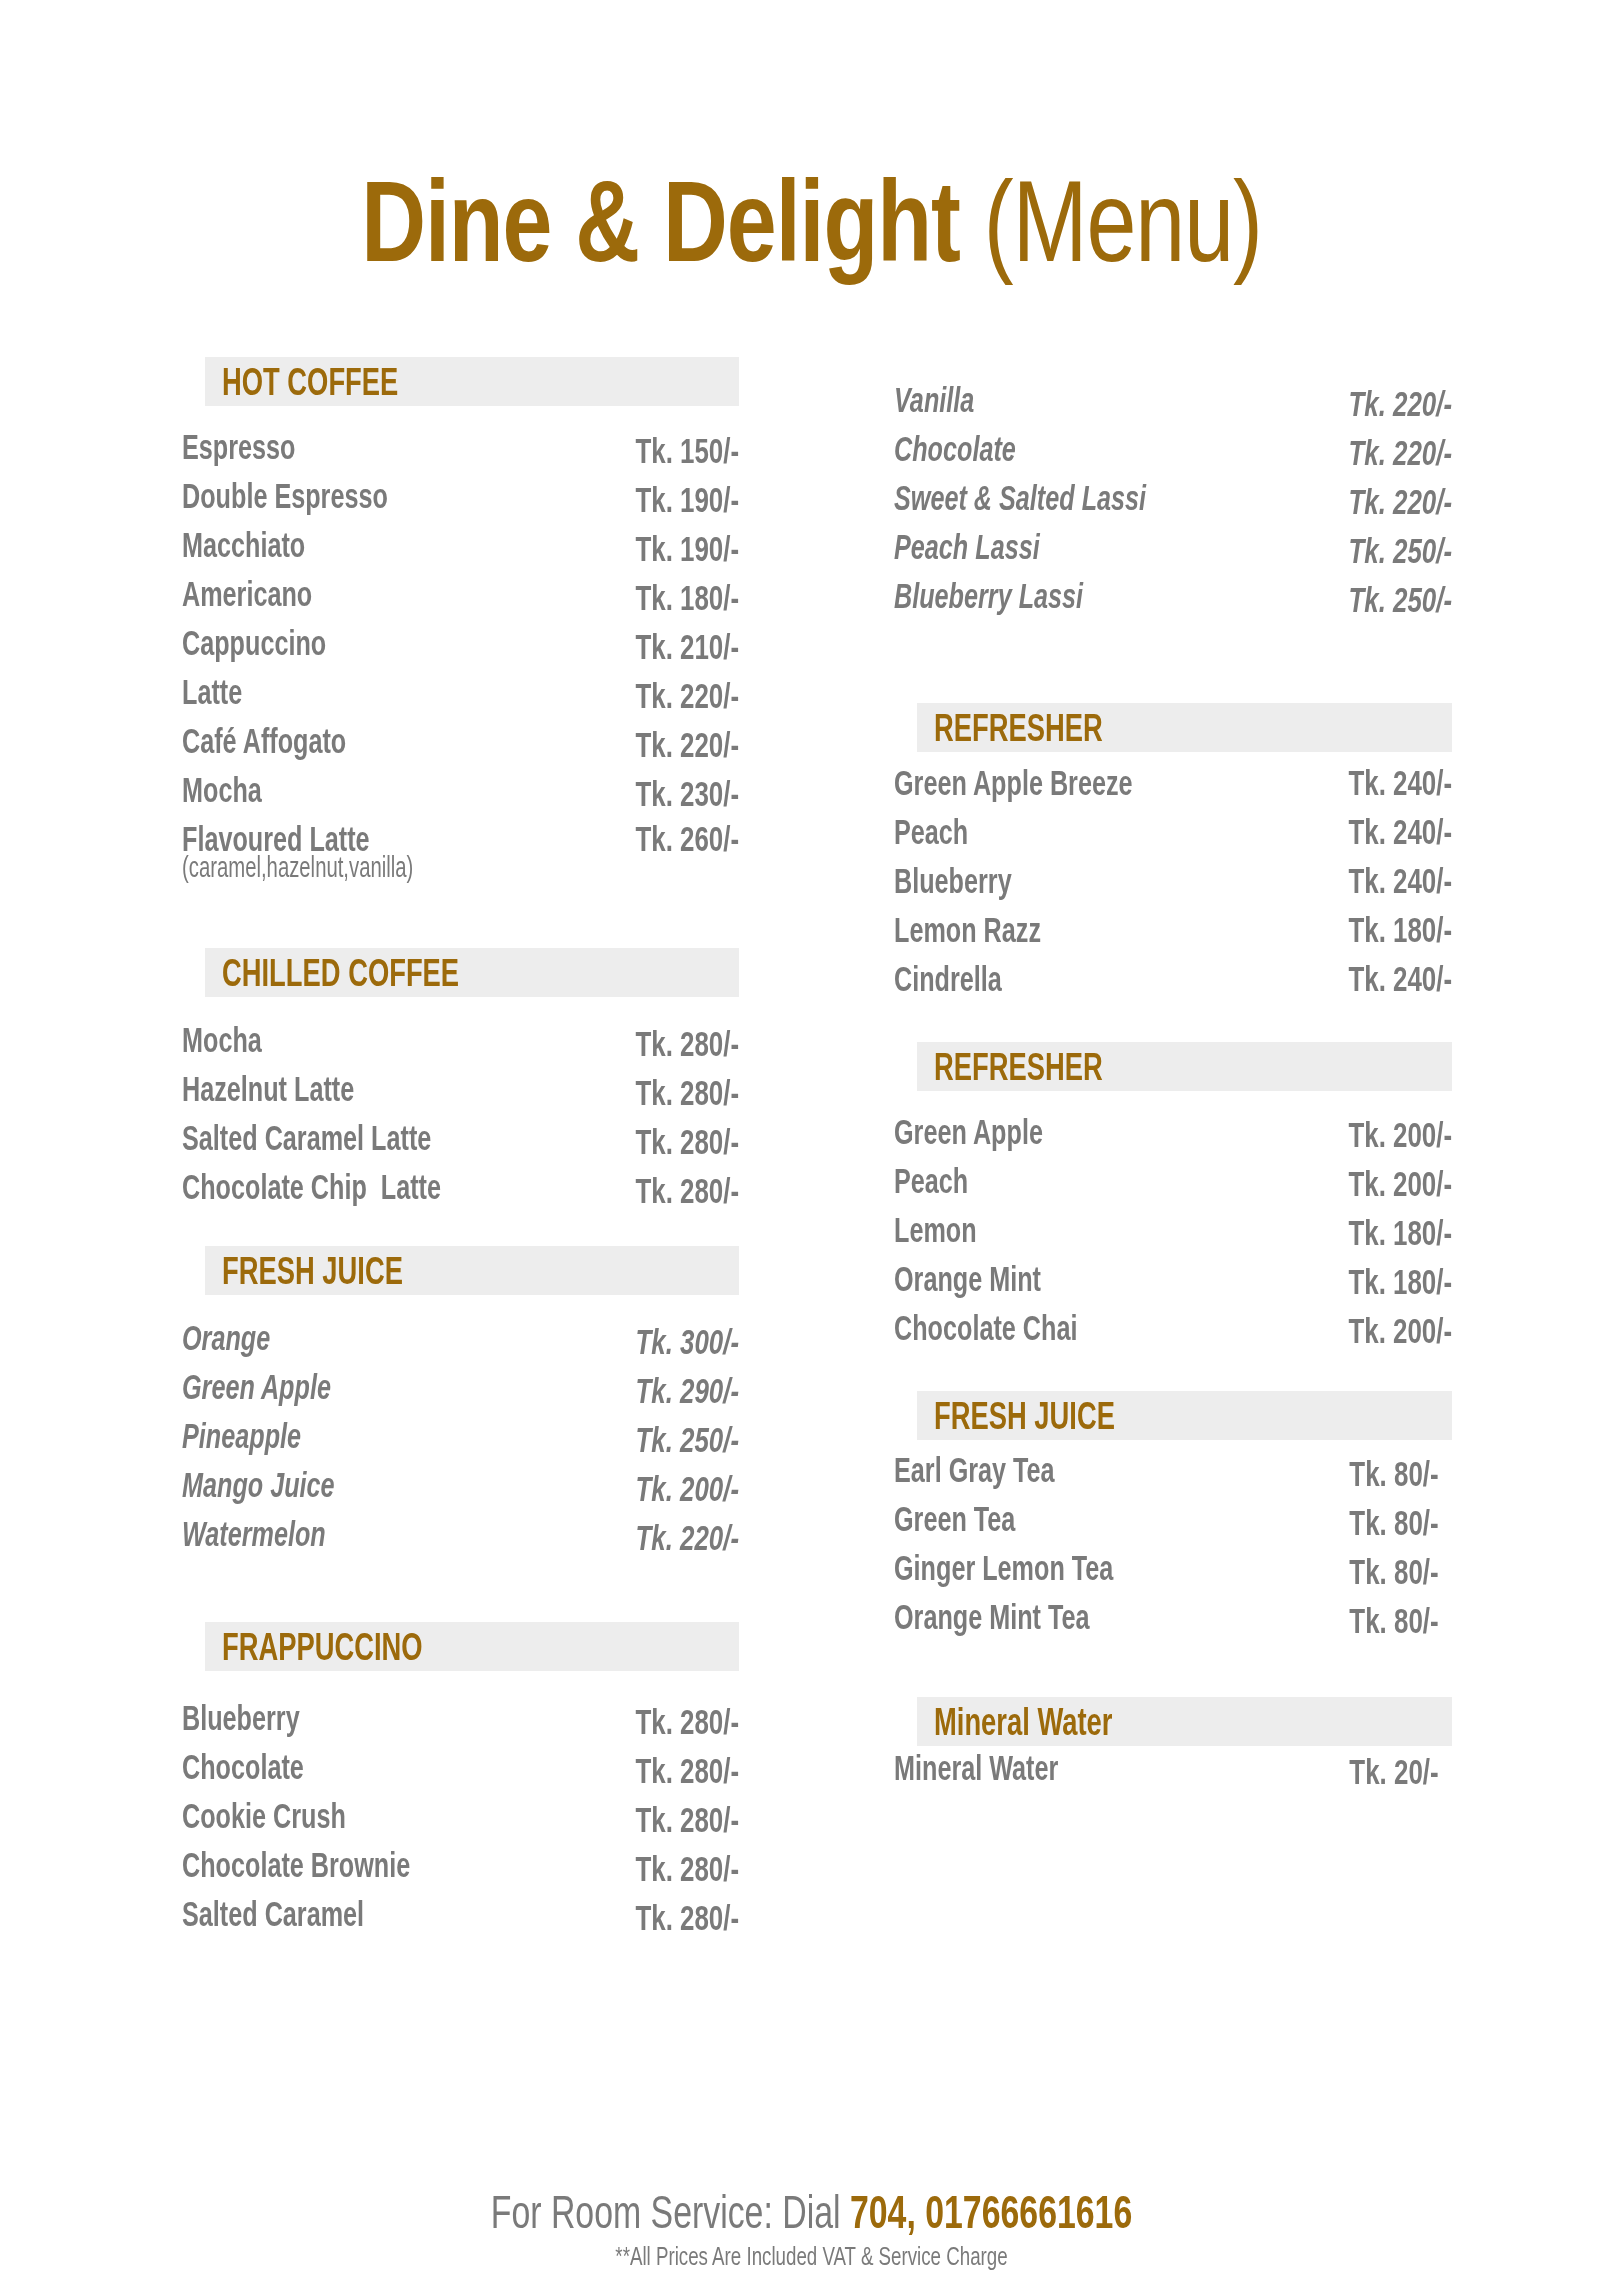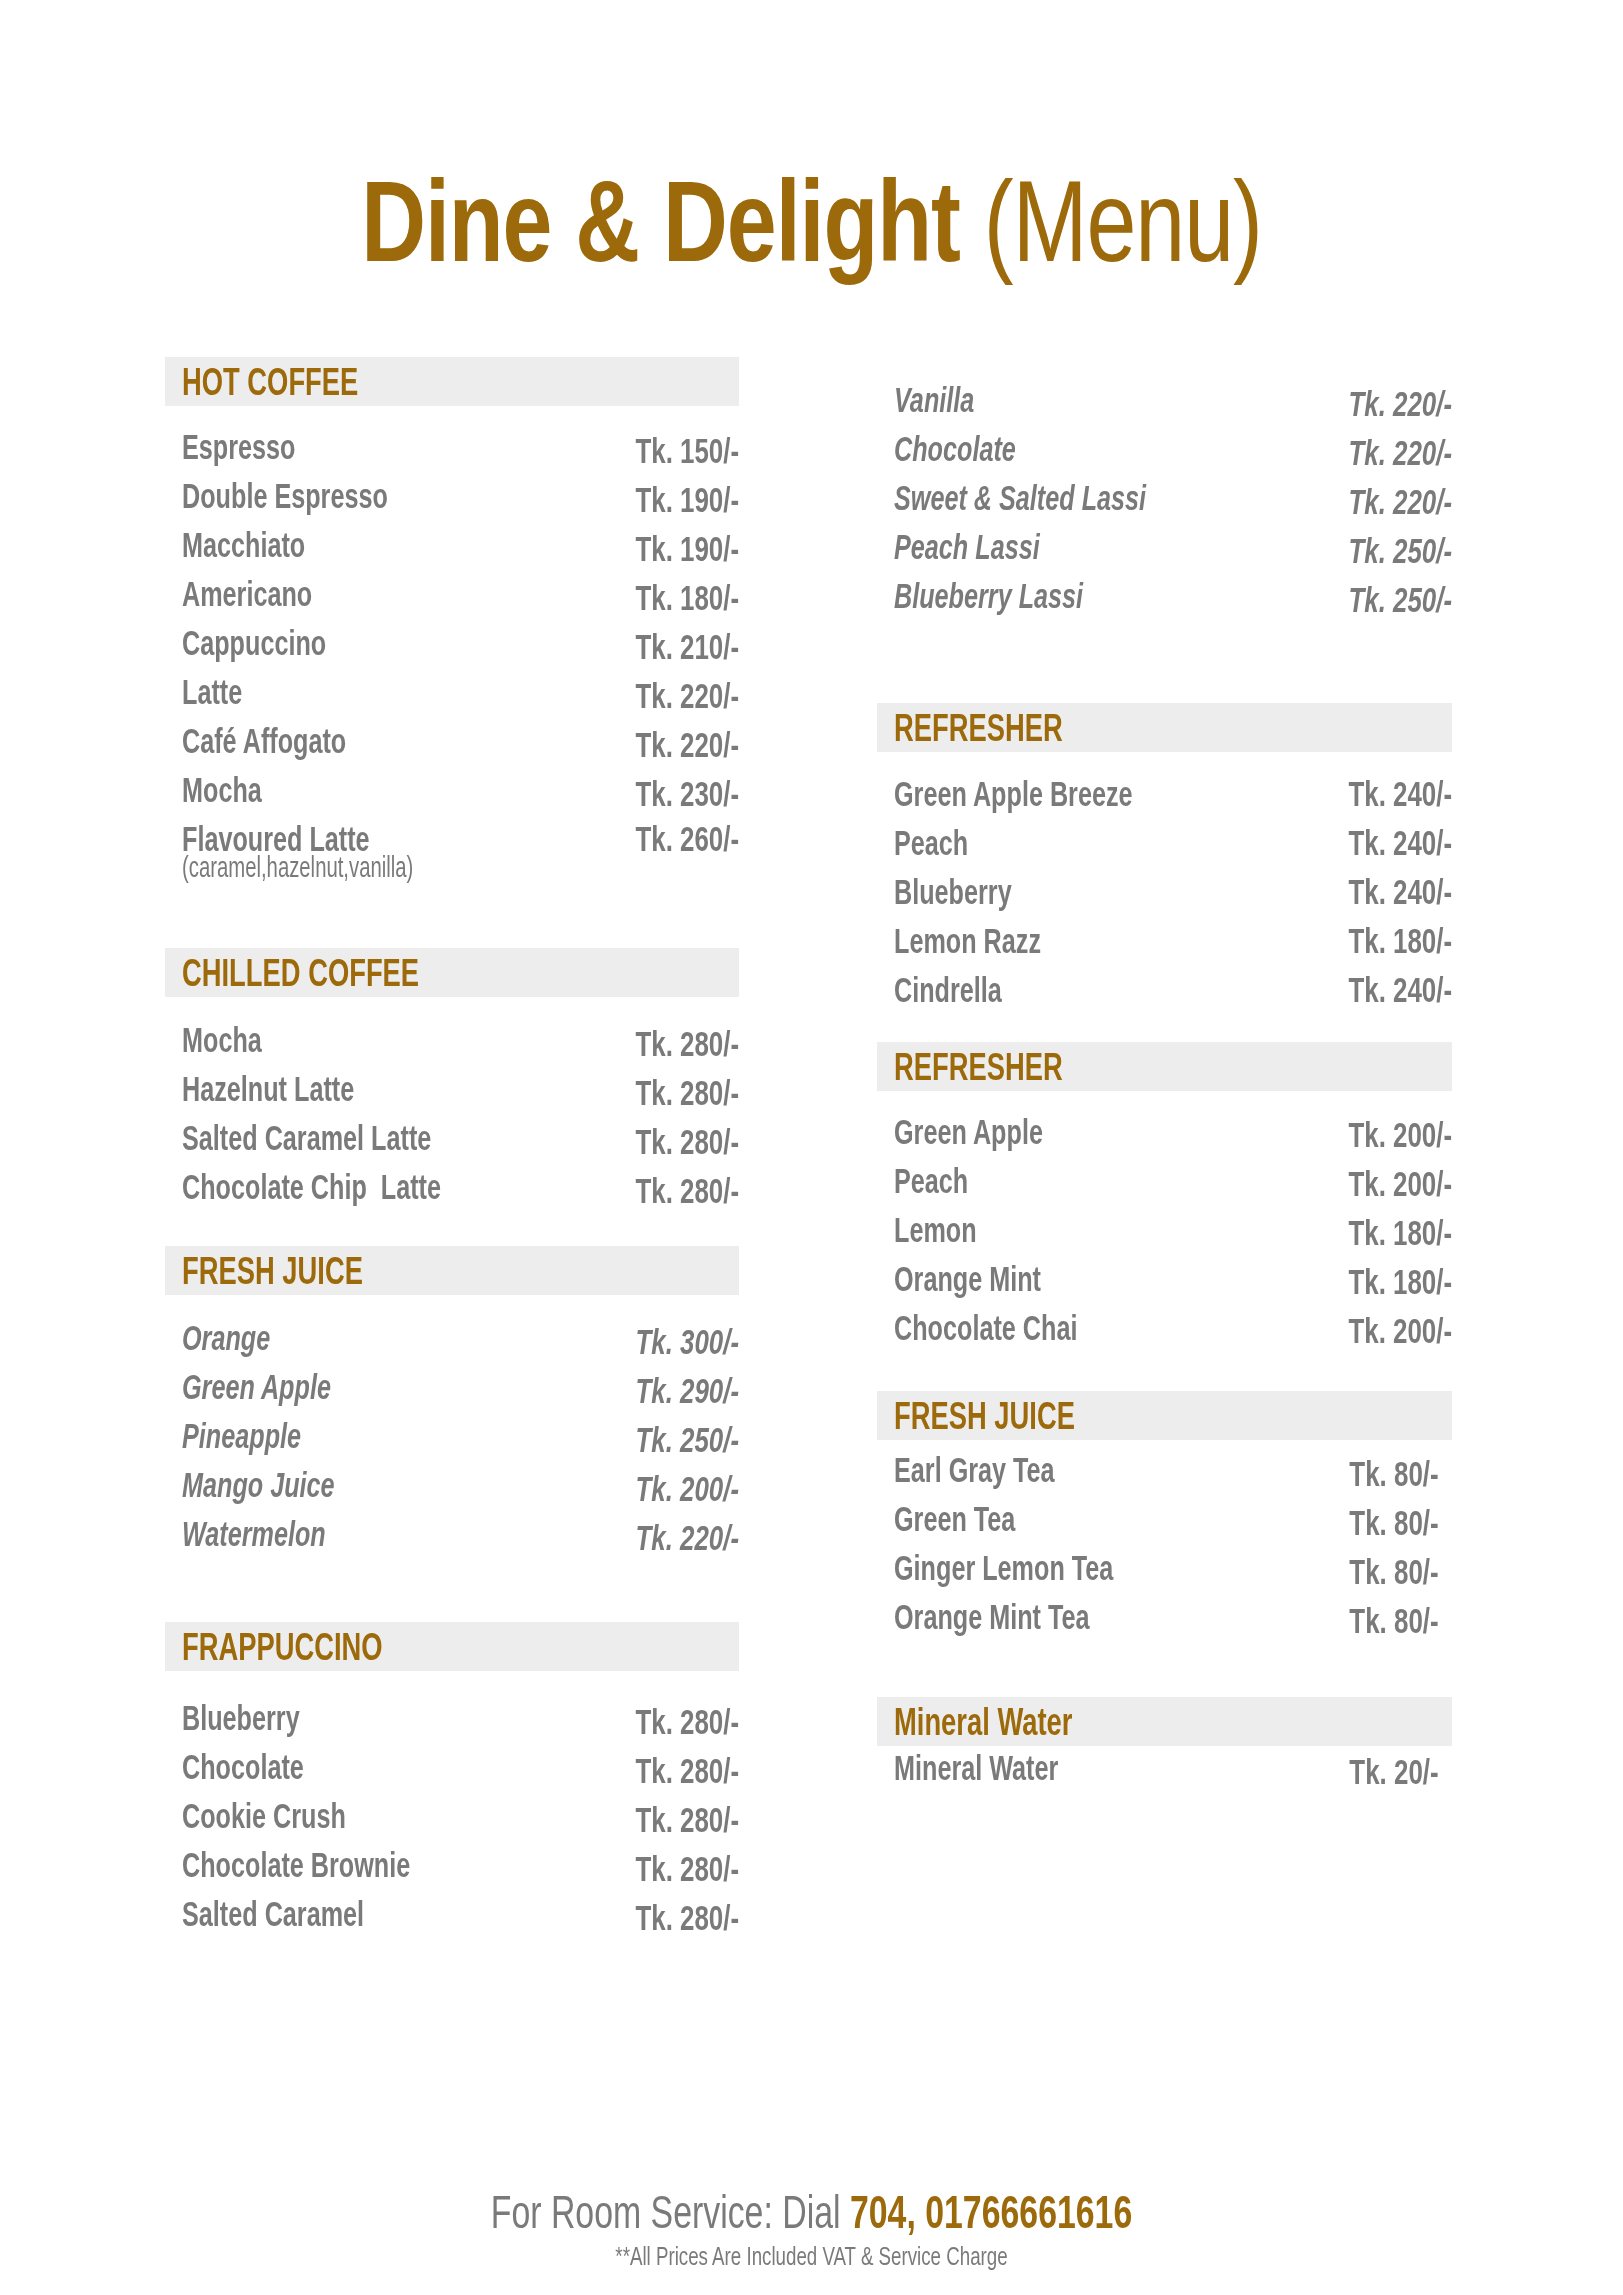--- a/index.html
+++ b/index.html
@@ -6,21 +6,21 @@
   body { width: 1623px; height: 2295px; position: relative; overflow: hidden;
          font-family: "Liberation Sans", "DejaVu Sans", sans-serif; }
   .title { position: absolute; left: 0; width: 1623px; top: 149px; text-align: center;
            color: #9C6A0B; font-size: 115px; line-height: 144px; white-space: nowrap;
            transform: scaleX(0.78); transform-origin: center; letter-spacing: -1.3px; }
   .title .bold { font-weight: 700; }
   .title .light { font-weight: 400; }
   .section { position: absolute; }
   .section.left { left: 165px; width: 574px; }
   .section.right { left: 877px; width: 575px; }
-  .sec-head { background: #EDEDED; height: 49px; position: relative; }
+  .sec-head { background: #EDEDED; height: 49px; position: relative; margin-left: 40px; }
   .sec-head span { position: absolute; left: 17px; top: 2.6px; color: #9C6A0B; font-weight: 700;
                    font-size: 38px; line-height: 44px; white-space: nowrap;
                    transform: scaleX(0.72); transform-origin: left center; letter-spacing: 0px; }
   .rows { position: relative; }
   .row { position: relative; height: 49px; }
   .row .name { position: absolute; left: 17px; top: 0; color: #7A7A7A; font-weight: 700;
                font-size: 35px; line-height: 42px; white-space: nowrap;
                transform: scaleX(0.72); transform-origin: left center; }
   .row .price { position: absolute; right: 0; top: 3.9px; color: #7A7A7A; font-weight: 700;
                 font-size: 35px; line-height: 42px; white-space: nowrap;
@@ -193,21 +193,21 @@
         <span class="name">Blueberry Lassi</span>
         <span class="price">Tk. 250/-</span>
       </div>
   </div>
 </div>
 
 <div class="section right" style="top:703px;">
   <div class="sec-head">
       <span>REFRESHER</span>
     </div>
-  <div class="rows" style="margin-top:21px;">
+  <div class="rows" style="margin-top:10px;">
     <div class="row">
         <span class="name">Green Apple Breeze</span>
         <span class="price" style="top:0;">Tk. 240/-</span>
       </div>
     <div class="row">
         <span class="name">Peach</span>
         <span class="price" style="top:0;">Tk. 240/-</span>
       </div>
     <div class="row">
         <span class="name">Blueberry</span>

